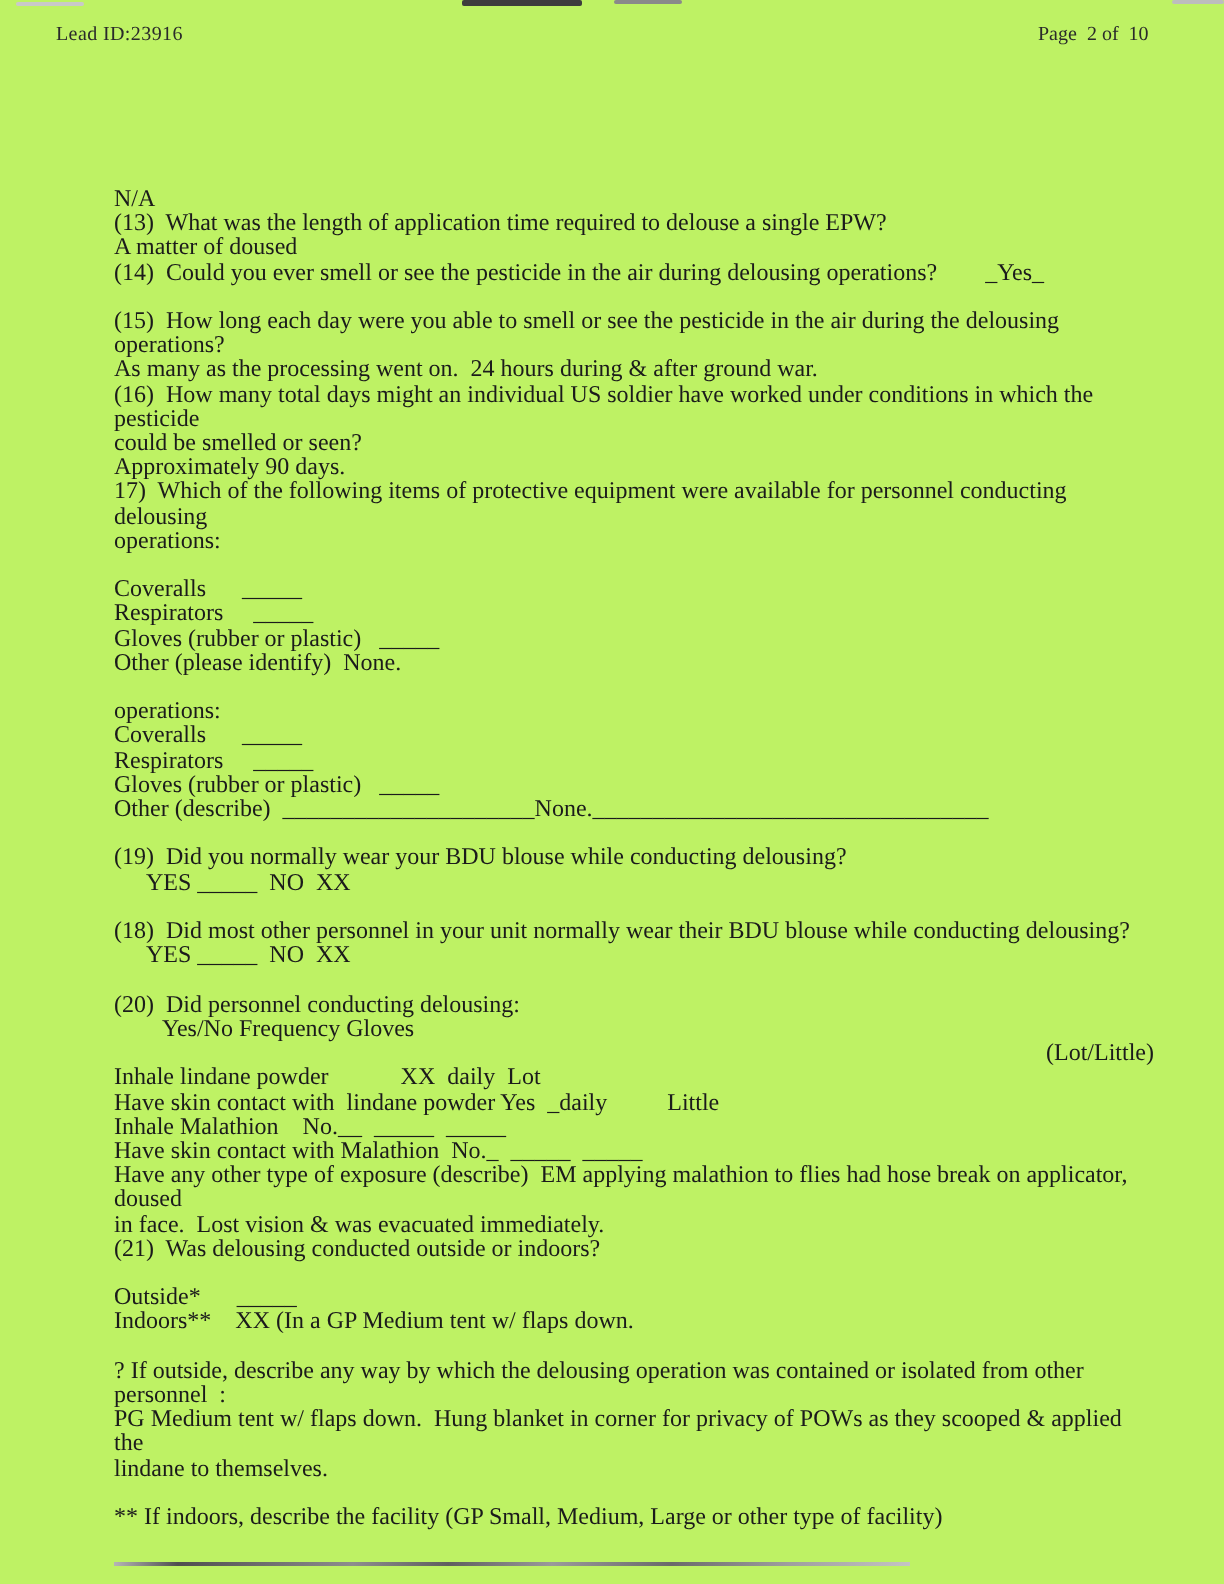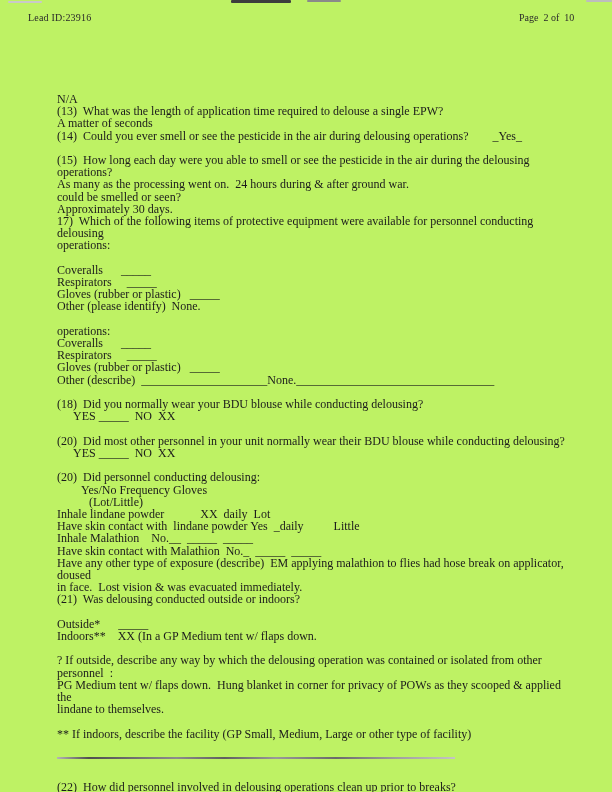--- a/index.html
+++ b/index.html
@@ -75,50 +75,51 @@
   <div class="artifact a3"></div>
   <div class="artifact a4"></div>
 
   <div class="lead-id">Lead ID:23916</div>
 
   <div class="page-num">Page  2 of  10</div>
 
   <div class="doc">
       <div class="line">N/A</div>
       <div class="line">(13)  What was the length of application time required to delouse a single EPW?</div>
-      <div class="line">A matter of seconds</div>
+      <div class="line">A matter of doused</div>
       <div class="line">(14)  Could you ever smell or see the pesticide in the air during delousing operations?        _Yes_</div>
       <div class="line">&nbsp;</div>
       <div class="line">(15)  How long each day were you able to smell or see the pesticide in the air during the delousing operations?</div>
       <div class="line">As many as the processing went on.  24 hours during &amp; after ground war.</div>
+      <div class="line">(16)  How many total days might an individual US soldier have worked under conditions in which the pesticide</div>
       <div class="line">could be smelled or seen?</div>
-      <div class="line">Approximately 30 days.</div>
+      <div class="line">Approximately 90 days.</div>
       <div class="line">17)  Which of the following items of protective equipment were available for personnel conducting delousing</div>
       <div class="line">operations:</div>
       <div class="line">&nbsp;</div>
       <div class="line">Coveralls      _____</div>
       <div class="line">Respirators     _____</div>
       <div class="line">Gloves (rubber or plastic)   _____</div>
       <div class="line">Other (please identify)  None.</div>
       <div class="line">&nbsp;</div>
       <div class="line">operations:</div>
       <div class="line">Coveralls      _____</div>
       <div class="line">Respirators     _____</div>
       <div class="line">Gloves (rubber or plastic)   _____</div>
       <div class="line">Other (describe)  _____________________None._________________________________</div>
       <div class="line">&nbsp;</div>
-      <div class="line">(18)  Did you normally wear your BDU blouse while conducting delousing?</div>
+      <div class="line">(19)  Did you normally wear your BDU blouse while conducting delousing?</div>
       <div class="line" style="padding-left: 16px;">YES _____  NO  XX</div>
       <div class="line">&nbsp;</div>
-      <div class="line">(20)  Did most other personnel in your unit normally wear their BDU blouse while conducting delousing?</div>
+      <div class="line">(18)  Did most other personnel in your unit normally wear their BDU blouse while conducting delousing?</div>
       <div class="line" style="padding-left: 16px;">YES _____  NO  XX</div>
       <div class="line">&nbsp;</div>
       <div class="line">(20)  Did personnel conducting delousing:</div>
       <div class="line" style="padding-left: 24px;">Yes/No Frequency Gloves</div>
-      <div class="line" style="padding-left: 32px;">(Lot/Little)</div>
+      <div class="line" style="padding-left: 32px; text-align: right;">(Lot/Little)</div>
       <div class="line">Inhale lindane powder            XX  daily  Lot</div>
       <div class="line">Have skin contact with  lindane powder Yes  _daily          Little</div>
       <div class="line">Inhale Malathion    No.__  _____  _____</div>
       <div class="line">Have skin contact with Malathion  No._  _____  _____</div>
       <div class="line">Have any other type of exposure (describe)  EM applying malathion to flies had hose break on applicator, doused</div>
       <div class="line">in face.  Lost vision &amp; was evacuated immediately.</div>
       <div class="line">(21)  Was delousing conducted outside or indoors?</div>
       <div class="line">&nbsp;</div>
       <div class="line">Outside*      _____</div>
       <div class="line">Indoors**    XX (In a GP Medium tent w/ flaps down.</div>

